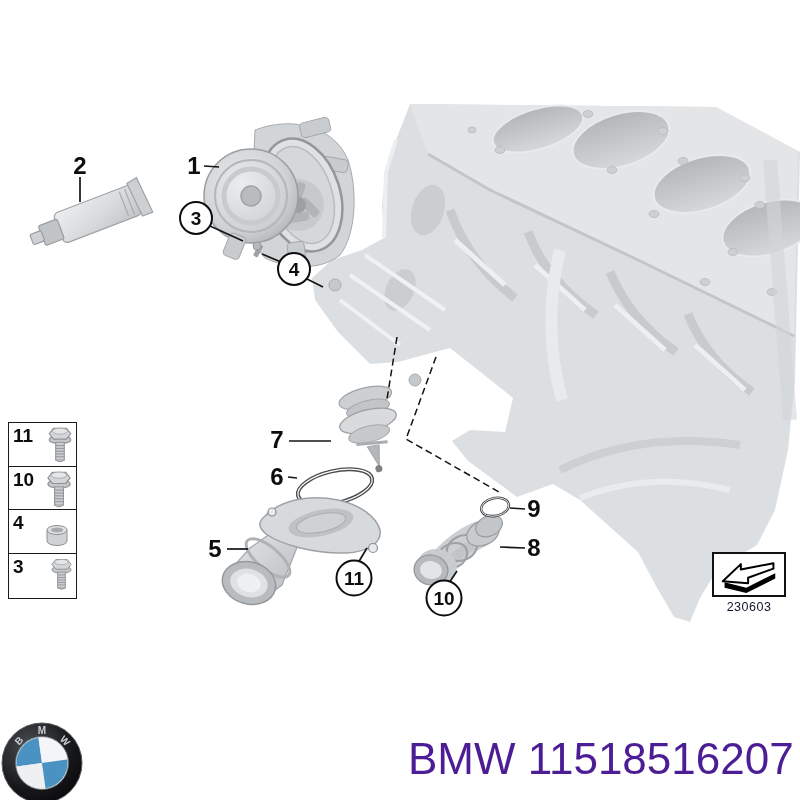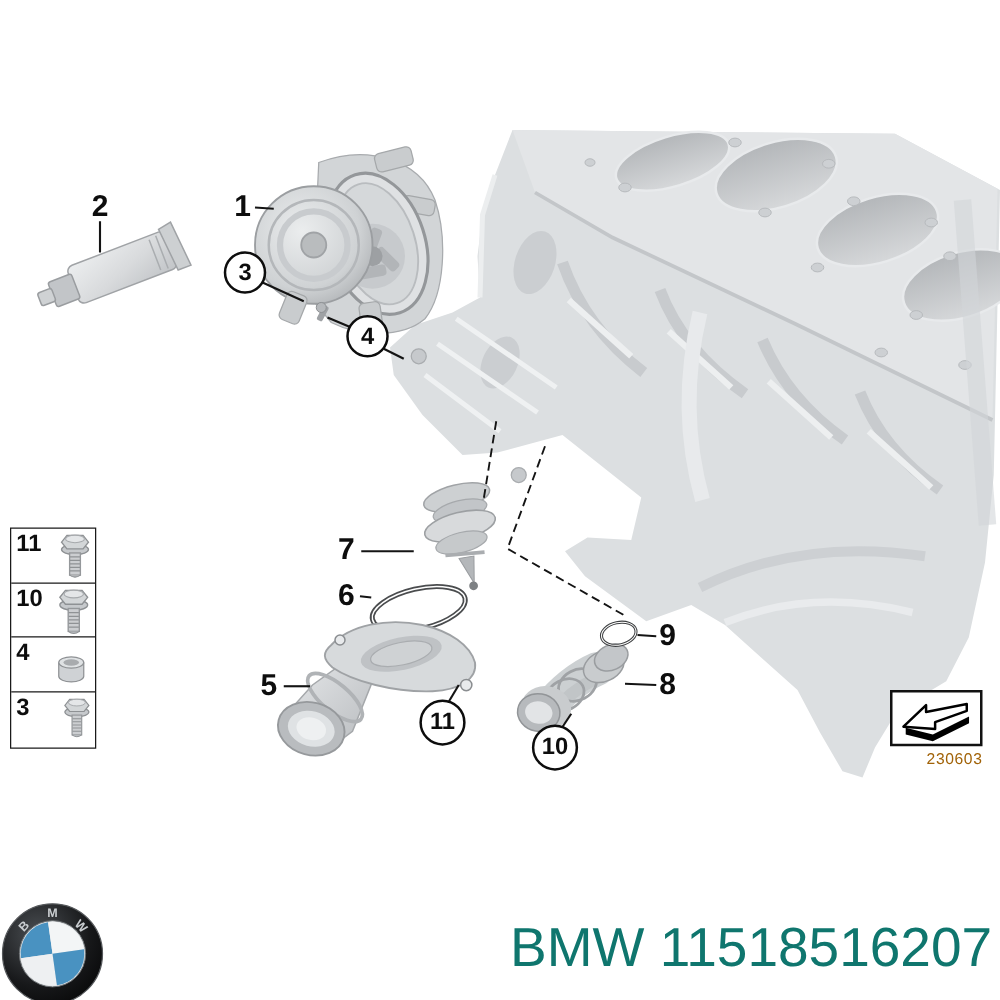--- a/index.html
+++ b/index.html
@@ -15,24 +15,24 @@
   
   .legend{position:absolute;left:8px;top:422px;width:69px;height:177px;background:#fff;
       border:1.6px solid #1a1a1a;box-sizing:border-box;}
   .legend-row{position:relative;height:43.5px;border-bottom:1.6px solid #1a1a1a;box-sizing:border-box;}
   .legend-row:last-child{border-bottom:none;}
   .legend-num{position:absolute;left:4px;top:2px;font-weight:bold;font-size:19px;color:#0d0d0d;}
   .legend-ico{position:absolute;right:2px;top:2px;}
   
   .datebox{position:absolute;left:712px;top:552px;width:74px;height:45px;background:#fff;
       border:2px solid #111;box-sizing:border-box;display:flex;align-items:center;justify-content:center;}
-  .datecode{position:absolute;left:712px;top:600px;width:74px;text-align:right;
-      font-size:12.5px;color:#a16207;letter-spacing:0.5px;}
+  .datecode{position:absolute;left:712px;top:600px;width:74px;text-align:center;
+      font-size:12.5px;color:#0f172a;letter-spacing:0.5px;}
   
-  .part-label{position:absolute;left:408px;top:737px;font-size:44px;line-height:1;color:#0f766e;}
+  .part-label{position:absolute;left:408px;top:737px;font-size:44px;line-height:1;color:#4c1d95;}
   .logo{position:absolute;left:1px;top:722px;}
 </style>
 </head>
 <body>
 
 <div class="canvas">
 
   <svg class="art" width="800" height="800" viewBox="0 0 800 800">
     <defs>
       <linearGradient id="gMetal" x1="0" y1="0" x2="1" y2="1">

